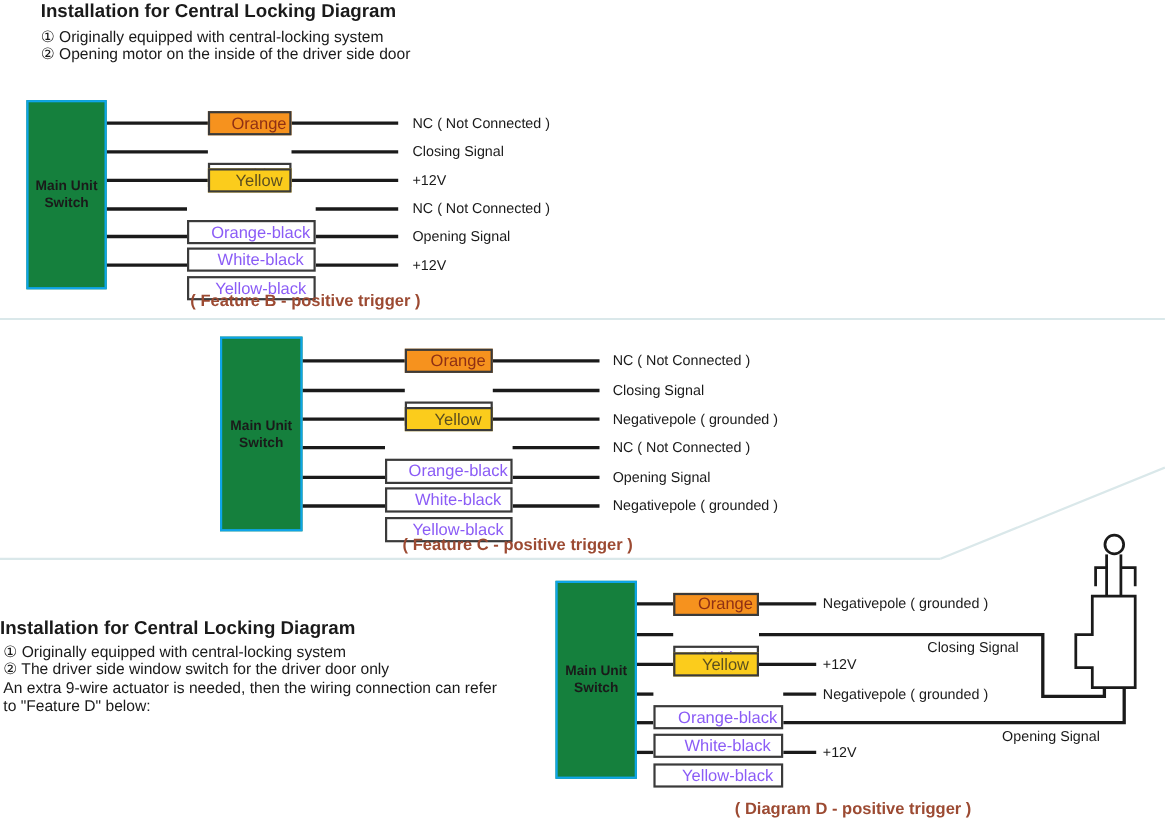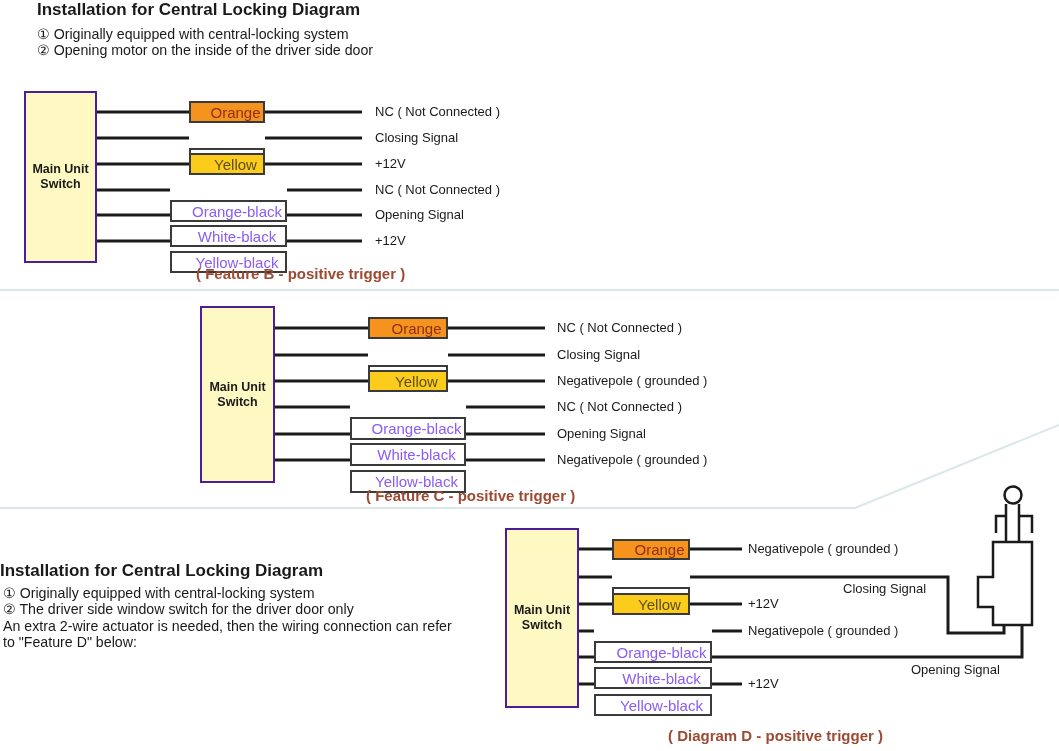--- a/index.html
+++ b/index.html
@@ -8,21 +8,21 @@
     font-family:"Liberation Sans", sans-serif; color:#1a1a1a; overflow:hidden;
   }
   .abs { position:absolute; }
   svg.layer { position:absolute; left:0; top:0; z-index:0; }
   .z1 { z-index:1; }
   .title {
     font-weight:bold; font-size:17px; text-align:left; white-space:nowrap;
   }
   .bodyline { font-size:14.2px; line-height:16.4px; white-space:nowrap; }
   .unitbox {
-    position:absolute; border:2px solid #4c1d95; background:#fef9c3;
+    position:absolute; border:2px solid #0ea5e9; background:#15803d;
     display:flex; flex-direction:column; align-items:center; justify-content:center;
     font-weight:bold; font-size:12.5px; line-height:15px; text-align:center; z-index:1;
   }
   .wirebox {
     position:absolute; border:2px solid #3a3a3a; box-sizing:border-box;
     display:flex; align-items:center; justify-content:center;
     font-size:15px; white-space:nowrap; z-index:1; background:#ffffff;padding-left:17px;
   }
   .fill-orange { background:var(--orange-fill); color:var(--orange-label-text); }
   .fill-yellow { background:var(--yellow-fill); color:var(--yellow-label-text); }
@@ -124,21 +124,21 @@
     <div class="wirebox fill-yellow" style="left:189px; top:153px; width:76px; height:22px;">Yellow</div>
     <div class="wirebox fill-white" style="left:170px; top:179px; width:117px; height:22px;">Orange-black</div>
     <div class="wirebox fill-white" style="left:170px; top:204px; width:117px; height:22px;">White-black</div>
     <div class="wirebox fill-white" style="left:170px; top:230px; width:117px; height:22px;">Yellow-black</div>
     <div class="signal" style="left:375px; top:103px;">NC ( Not Connected )</div>
     <div class="signal" style="left:375px; top:129px;">Closing Signal</div>
     <div class="signal" style="left:375px; top:155px;">+12V</div>
     <div class="signal" style="left:375px; top:181px;">NC ( Not Connected )</div>
     <div class="signal" style="left:375px; top:206px;">Opening Signal</div>
     <div class="signal" style="left:375px; top:232px;">+12V</div>
-    <div class="caption" style="left:196px; top:265px;">( Feature B - positive trigger )</div>
+    <div class="caption" style="left:173px; top:265px;">( Feature B - positive trigger )</div>
   </div>
 
   <div>
     <div class="unitbox" style="left:200px; top:306px; width:71px; height:173px;">
       <div>Main Unit</div>
       <div>Switch</div>
     </div>
     <div class="wirebox fill-orange" style="left:368px; top:317px; width:80px; height:22px;">Orange</div>
     <div class="wirebox fill-white" style="left:368px; top:344px; width:80px; height:22px;">White</div>
     <div class="wirebox fill-yellow" style="left:368px; top:370px; width:80px; height:22px;">Yellow</div>
@@ -152,21 +152,21 @@
     <div class="signal" style="left:557px; top:425px;">Opening Signal</div>
     <div class="signal" style="left:557px; top:451px;">Negativepole ( grounded )</div>
     <div class="caption" style="left:366px; top:487px;">( Feature C - positive trigger )</div>
   </div>
 
   <div>
     <div class="abs z1 title" style="left:0; top:561px; width:482px;">Installation for Central Locking Diagram</div>
     <div class="abs z1" style="left:3px; top:585px;">
       <div class="bodyline">① Originally equipped with central-locking system</div>
       <div class="bodyline">② The driver side window switch for the driver door only</div>
-      <div class="bodyline">An extra 2-wire actuator is needed, then the wiring connection can refer</div>
+      <div class="bodyline">An extra 9-wire actuator is needed, then the wiring connection can refer</div>
       <div class="bodyline">to "Feature D" below:</div>
     </div>
   </div>
 
   <div>
     <div class="unitbox" style="left:505px; top:528px; width:70px; height:176px;">
       <div>Main Unit</div>
       <div>Switch</div>
     </div>
     <div class="wirebox fill-orange" style="left:612px; top:539px; width:78px; height:21px;">Orange</div>

